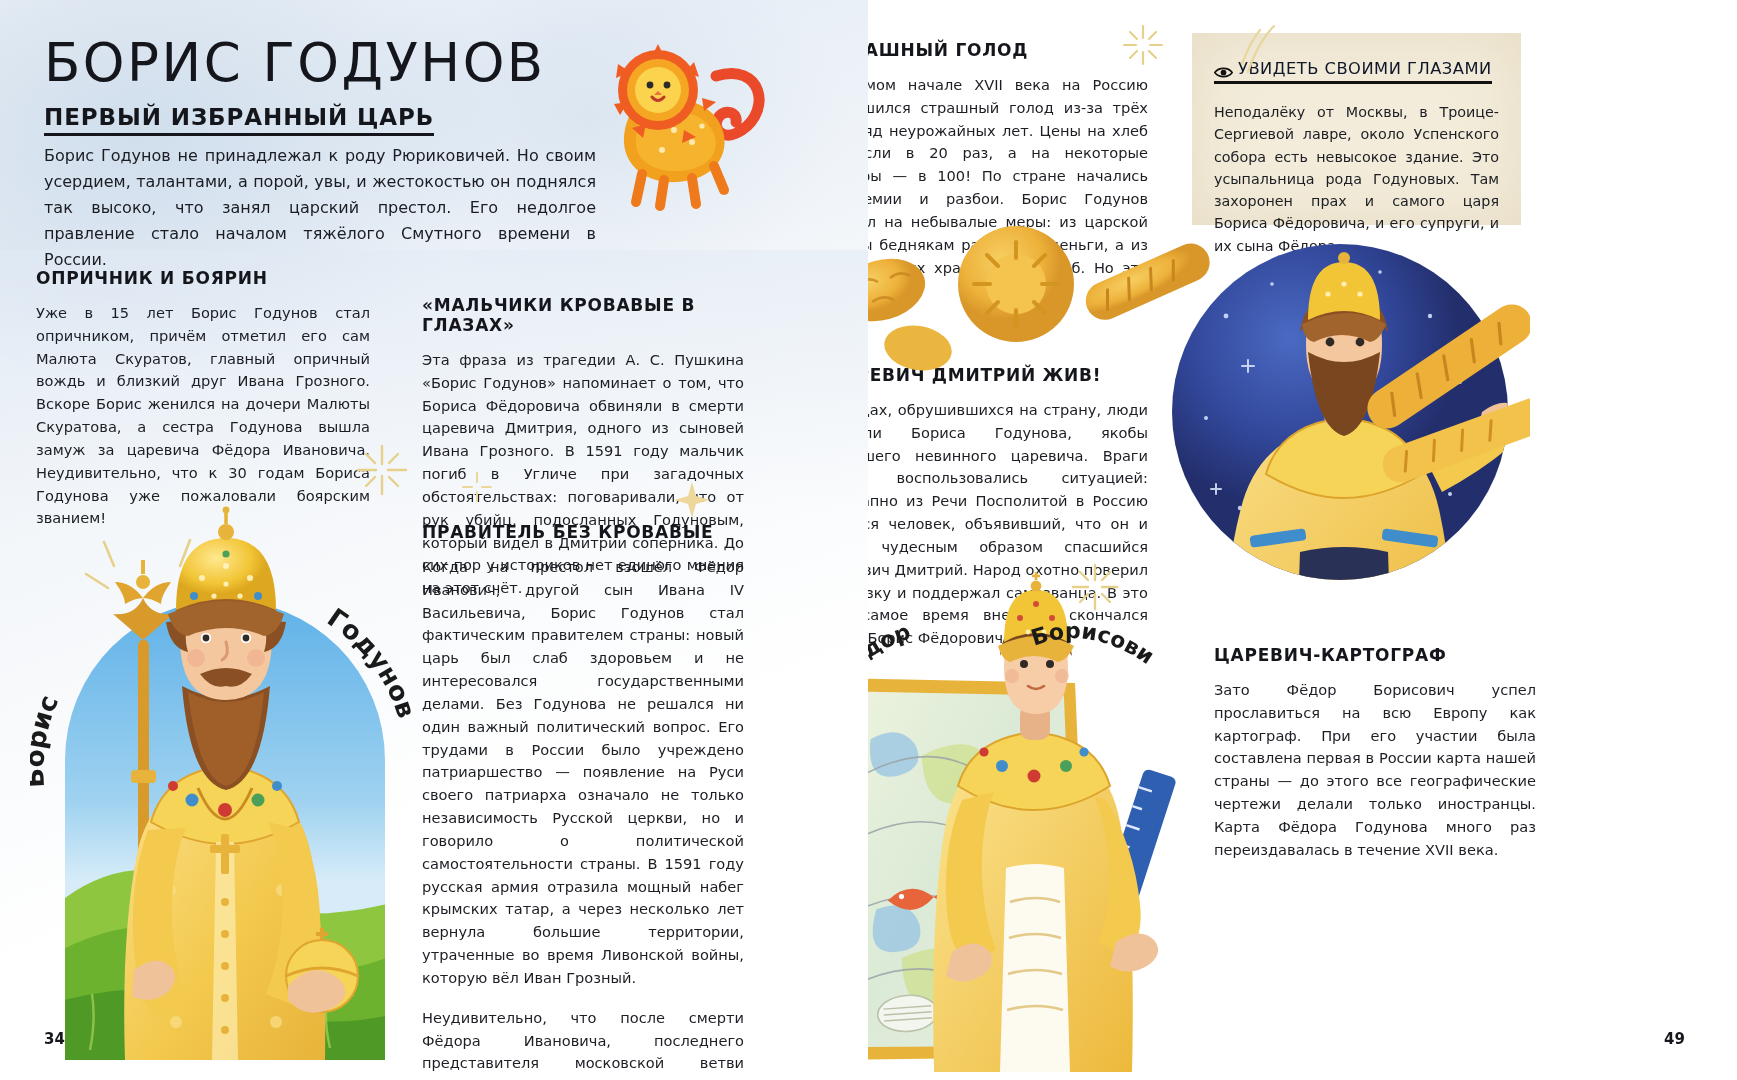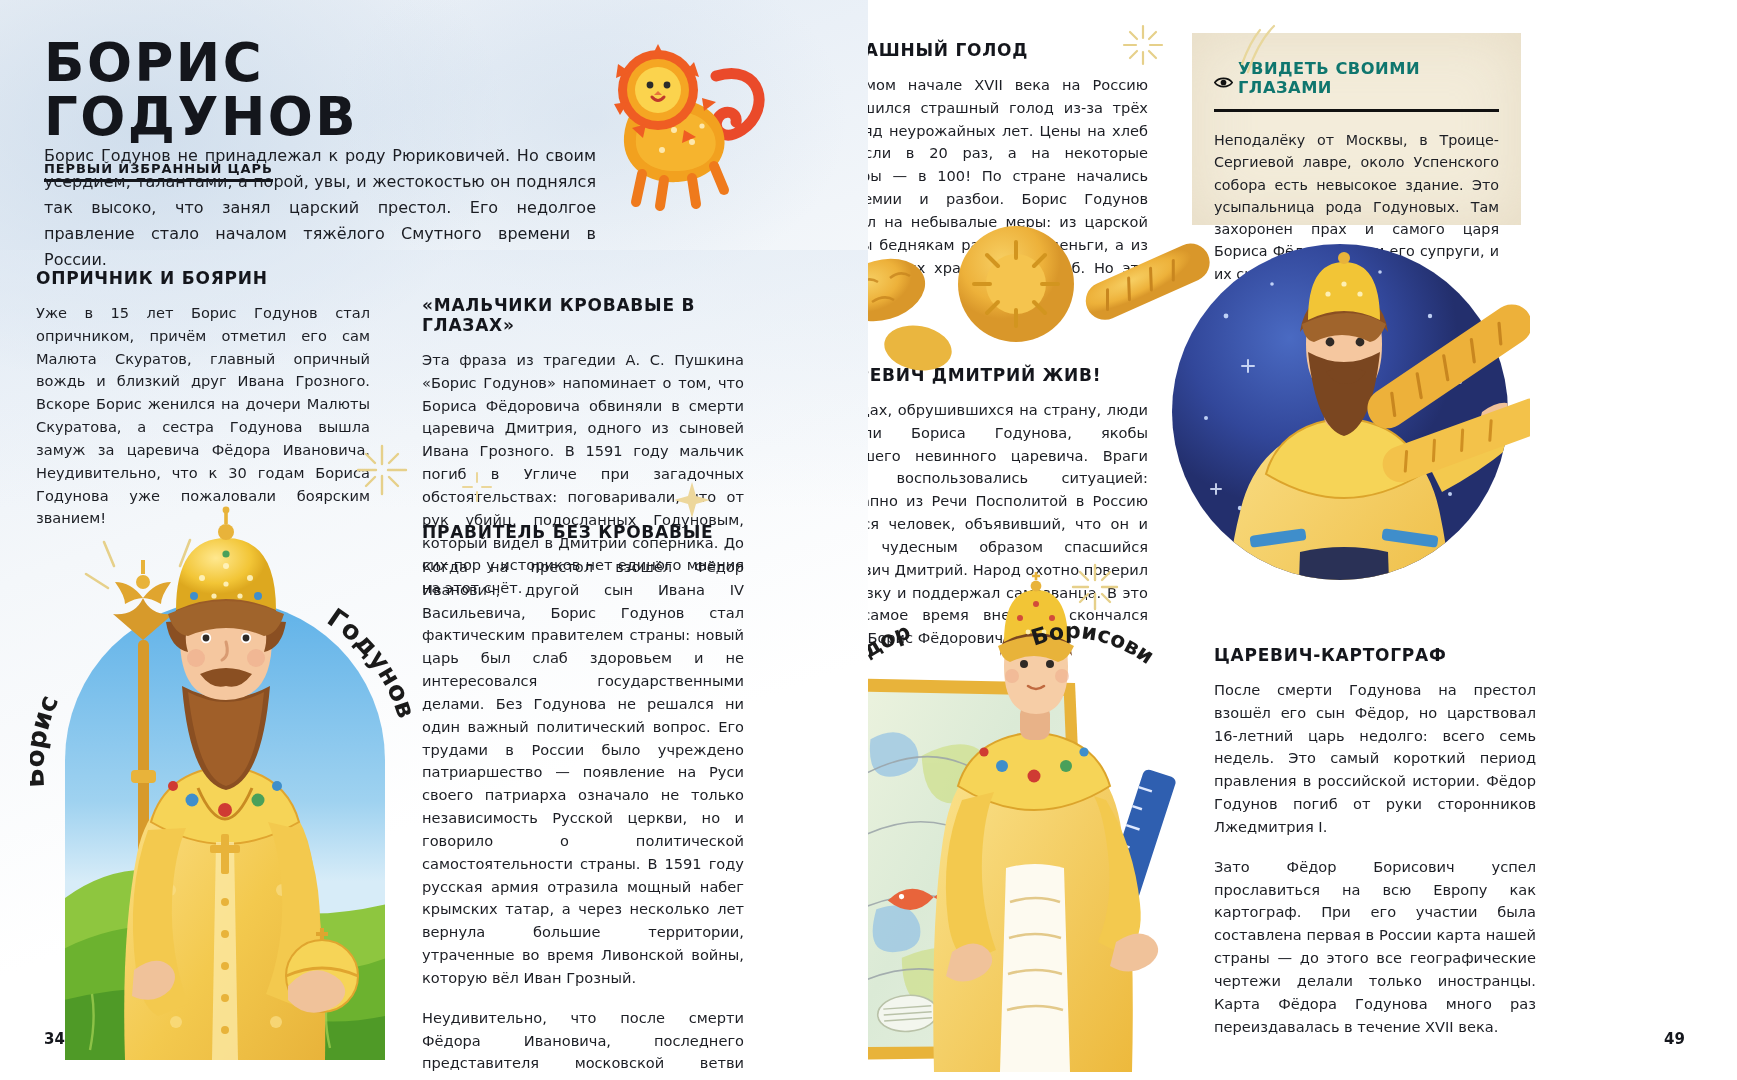--- a/index.html
+++ b/index.html
@@ -20,25 +20,25 @@
   .wash-a{left:-60px;top:-40px;width:560px;height:420px;
     background:radial-gradient(ellipse at 35% 40%,rgba(188,208,228,.55),rgba(205,220,235,.25) 55%,rgba(255,255,255,0) 72%);}
   .wash-b{left:330px;top:-30px;width:520px;height:330px;
     background:radial-gradient(ellipse at 50% 45%,rgba(200,216,232,.42),rgba(255,255,255,0) 70%);}
   .wash-c{left:0;top:250px;width:880px;height:260px;
     background:linear-gradient(180deg,rgba(225,234,244,.55),rgba(255,255,255,0));}
 
   
   .h1{
     font-family:"DejaVu Sans","Liberation Sans",sans-serif;
-    font-weight:bold;font-size:53px;letter-spacing:2.5px;color:#14161c;
+    font-weight:normal;font-size:53px;letter-spacing:2.5px;color:#14161c;
     line-height:1.02;margin:0;
   }
   .h2{
-    font-weight:bold;font-size:13px;letter-spacing:.9px;color:#14161c;
+    font-weight:bold;font-size:23px;letter-spacing:.9px;color:#14161c;
     margin:0;display:inline-block;border-bottom:3px solid #14161c;padding-bottom:3px;
   }
   .lead{
     font-size:16px;line-height:1.62;color:#1b1d23;text-align:justify;margin:0;
   }
   .sec-h{
     font-weight:bold;font-size:17px;letter-spacing:.75px;color:#14161c;margin:0 0 14px 0;
   }
   .body-p{
     font-size:14.6px;line-height:1.565;color:#1c1e24;text-align:justify;margin:0 0 17px 0;
@@ -50,22 +50,22 @@
 
   
   .callout{
     position:absolute;left:1193px;top:33px;width:329px;height:190px;
     background:#f3ecda;
     box-shadow:inset 0 0 60px rgba(214,200,170,.45);
   }
   .callout-inner{padding:26px 22px 0 22px;}
   .callout-title{
     display:flex;align-items:center;gap:5px;
-    font-weight:bold;font-size:16.3px;letter-spacing:.5px;color:#0f766e;
-    border-bottom:3px solid #111;padding-bottom:12px;width:fit-content;margin-bottom:17px;
+    font-weight:normal;font-size:16.3px;letter-spacing:.5px;color:#0f172a;
+    border-bottom:3px solid #111;padding-bottom:3px;width:fit-content;margin-bottom:17px;
   }
   .callout-body{font-size:14.3px;line-height:1.56;color:#1c1e24;text-align:justify;}
   .eye-ic{display:inline-block;width:19px;height:13px;position:relative;top:2px;}
 
   
   .pgnum{position:absolute;font-weight:bold;font-size:15px;color:#15171d;}
 
   
   .illus{position:absolute;overflow:hidden;}
 
@@ -379,21 +379,20 @@
             </svg>
           </span>
           <span>УВИДЕТЬ СВОИМИ ГЛАЗАМИ</span>
         </div>
         <div class="callout-body">Неподалёку от Москвы, в Троице-Сергиевой лавре, около Успенского собора есть невысокое здание. Это усыпальница рода Годуновых. Там захоронен прах и самого царя Бориса Фёдоровича, и его супруги, и их сына Фёдора.</div>
       </div>
     </div>
 
     <div class="col" style="left:346px;top:645px;width:322px;">
       <h3 class="sec-h">ЦАРЕВИЧ-КАРТОГРАФ</h3>
-      <p class="body-p">После смерти Годунова на престол взошёл его сын Фёдор, но царствовал 16-летний царь недолго: всего семь недель. Это самый короткий период правления в российской истории. Фёдор Годунов погиб от руки сторонников Лжедмитрия I.</p>
       <p class="body-p">Зато Фёдор Борисович успел прославиться на всю Европу как картограф. При его участии была составлена первая в России карта нашей страны — до этого все географические чертежи делали только иностранцы. Карта Фёдора Годунова много раз переиздавалась в течение XVII века.</p>
     </div>
 
     <div class="illus" style="left:-48px;top:212px;width:420px;height:160px;">
       <svg viewBox="0 0 420 160" width="420" height="160" aria-hidden="true">
         <defs>
           <radialGradient id="breadG" cx="38%" cy="30%">
             <stop offset="0%" stop-color="#f7cf63"></stop>
               <stop offset="70%" stop-color="#edb13a"></stop>
             <stop offset="100%" stop-color="#d9972a"></stop>

